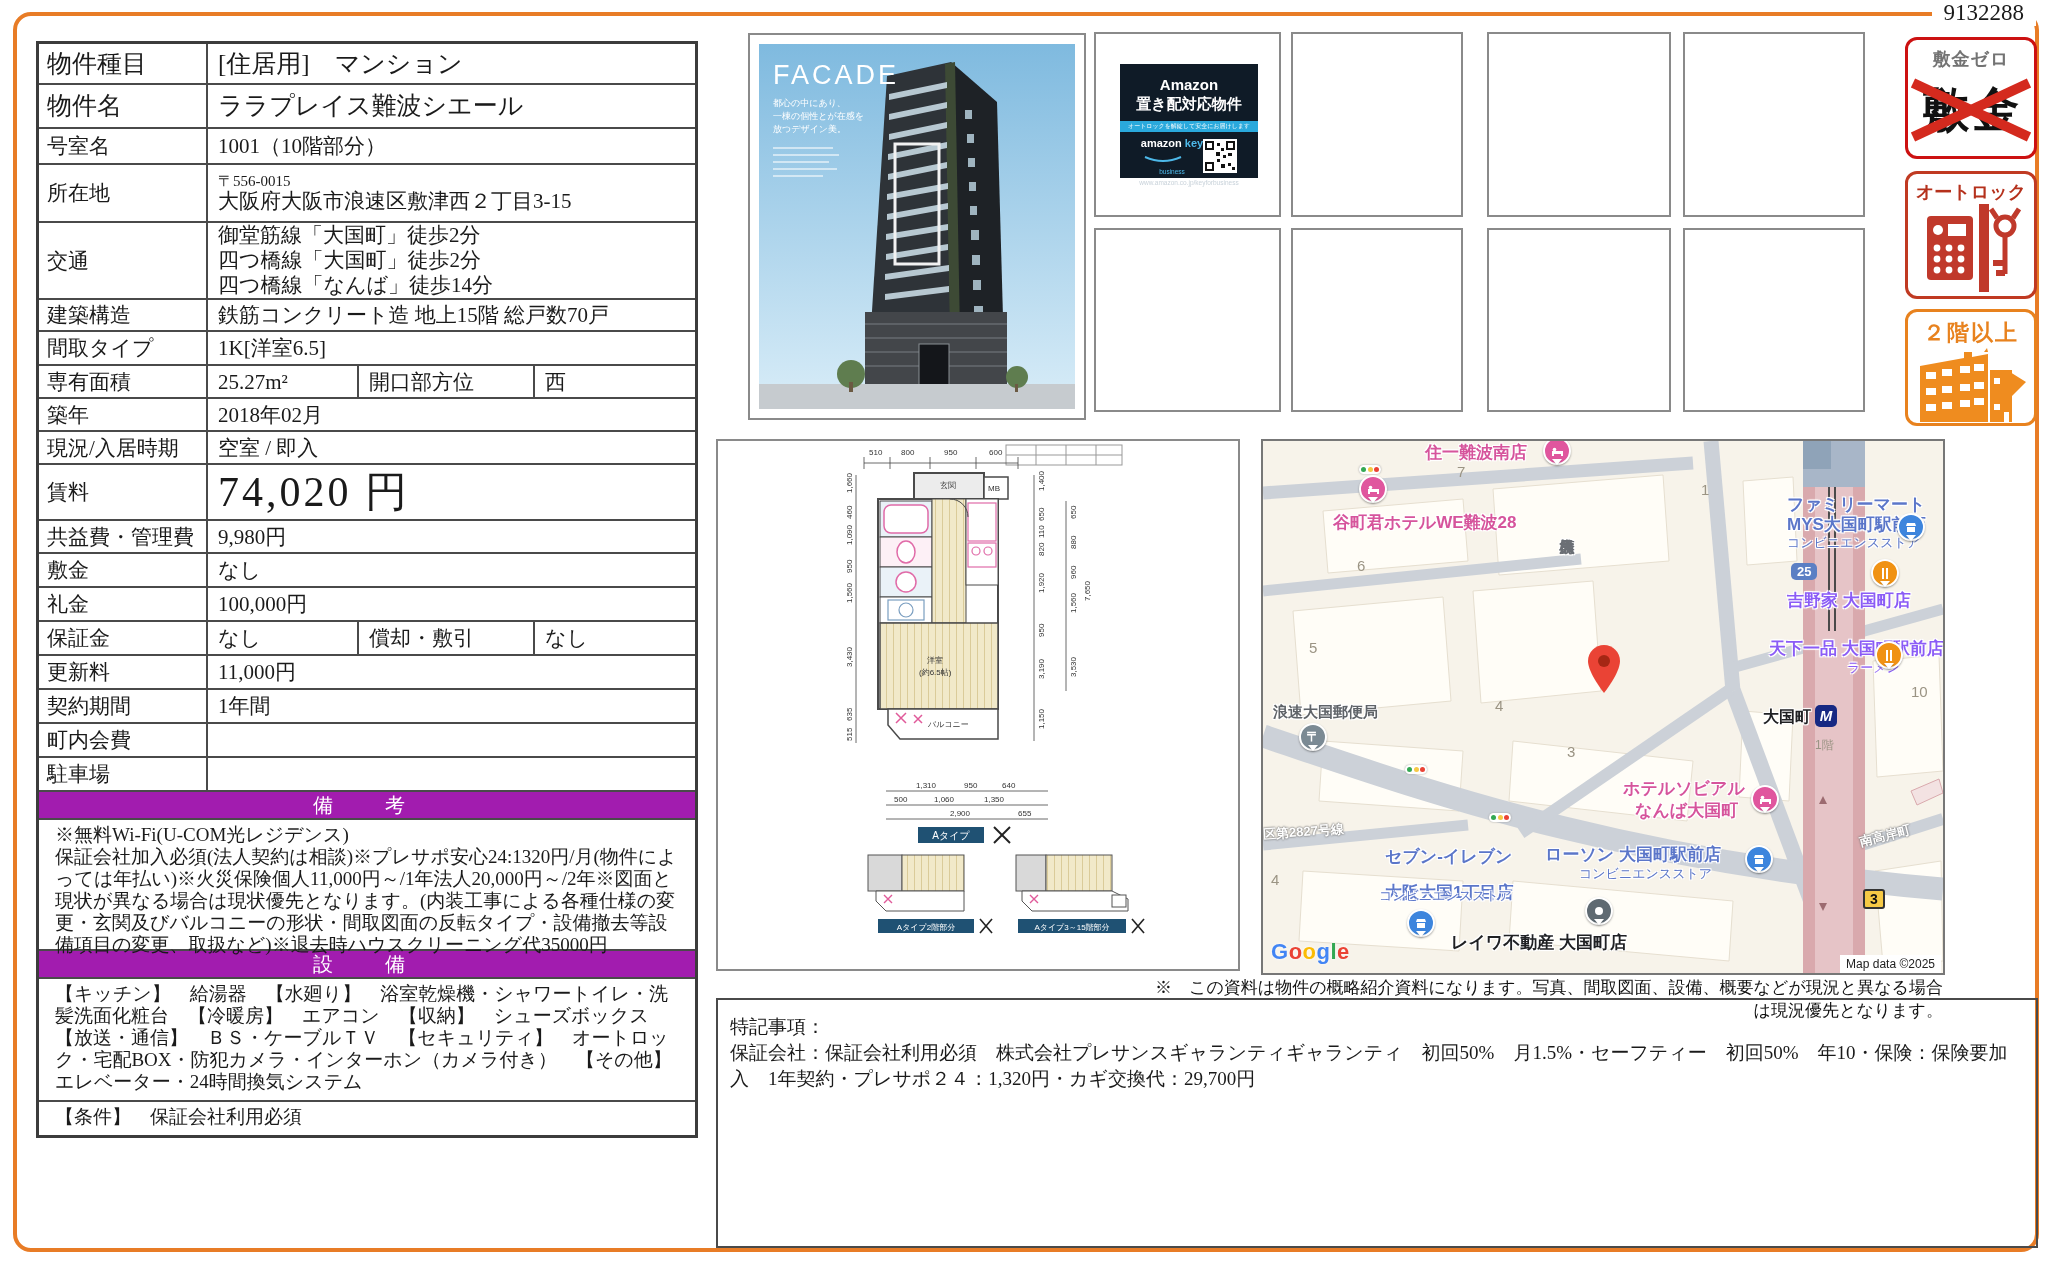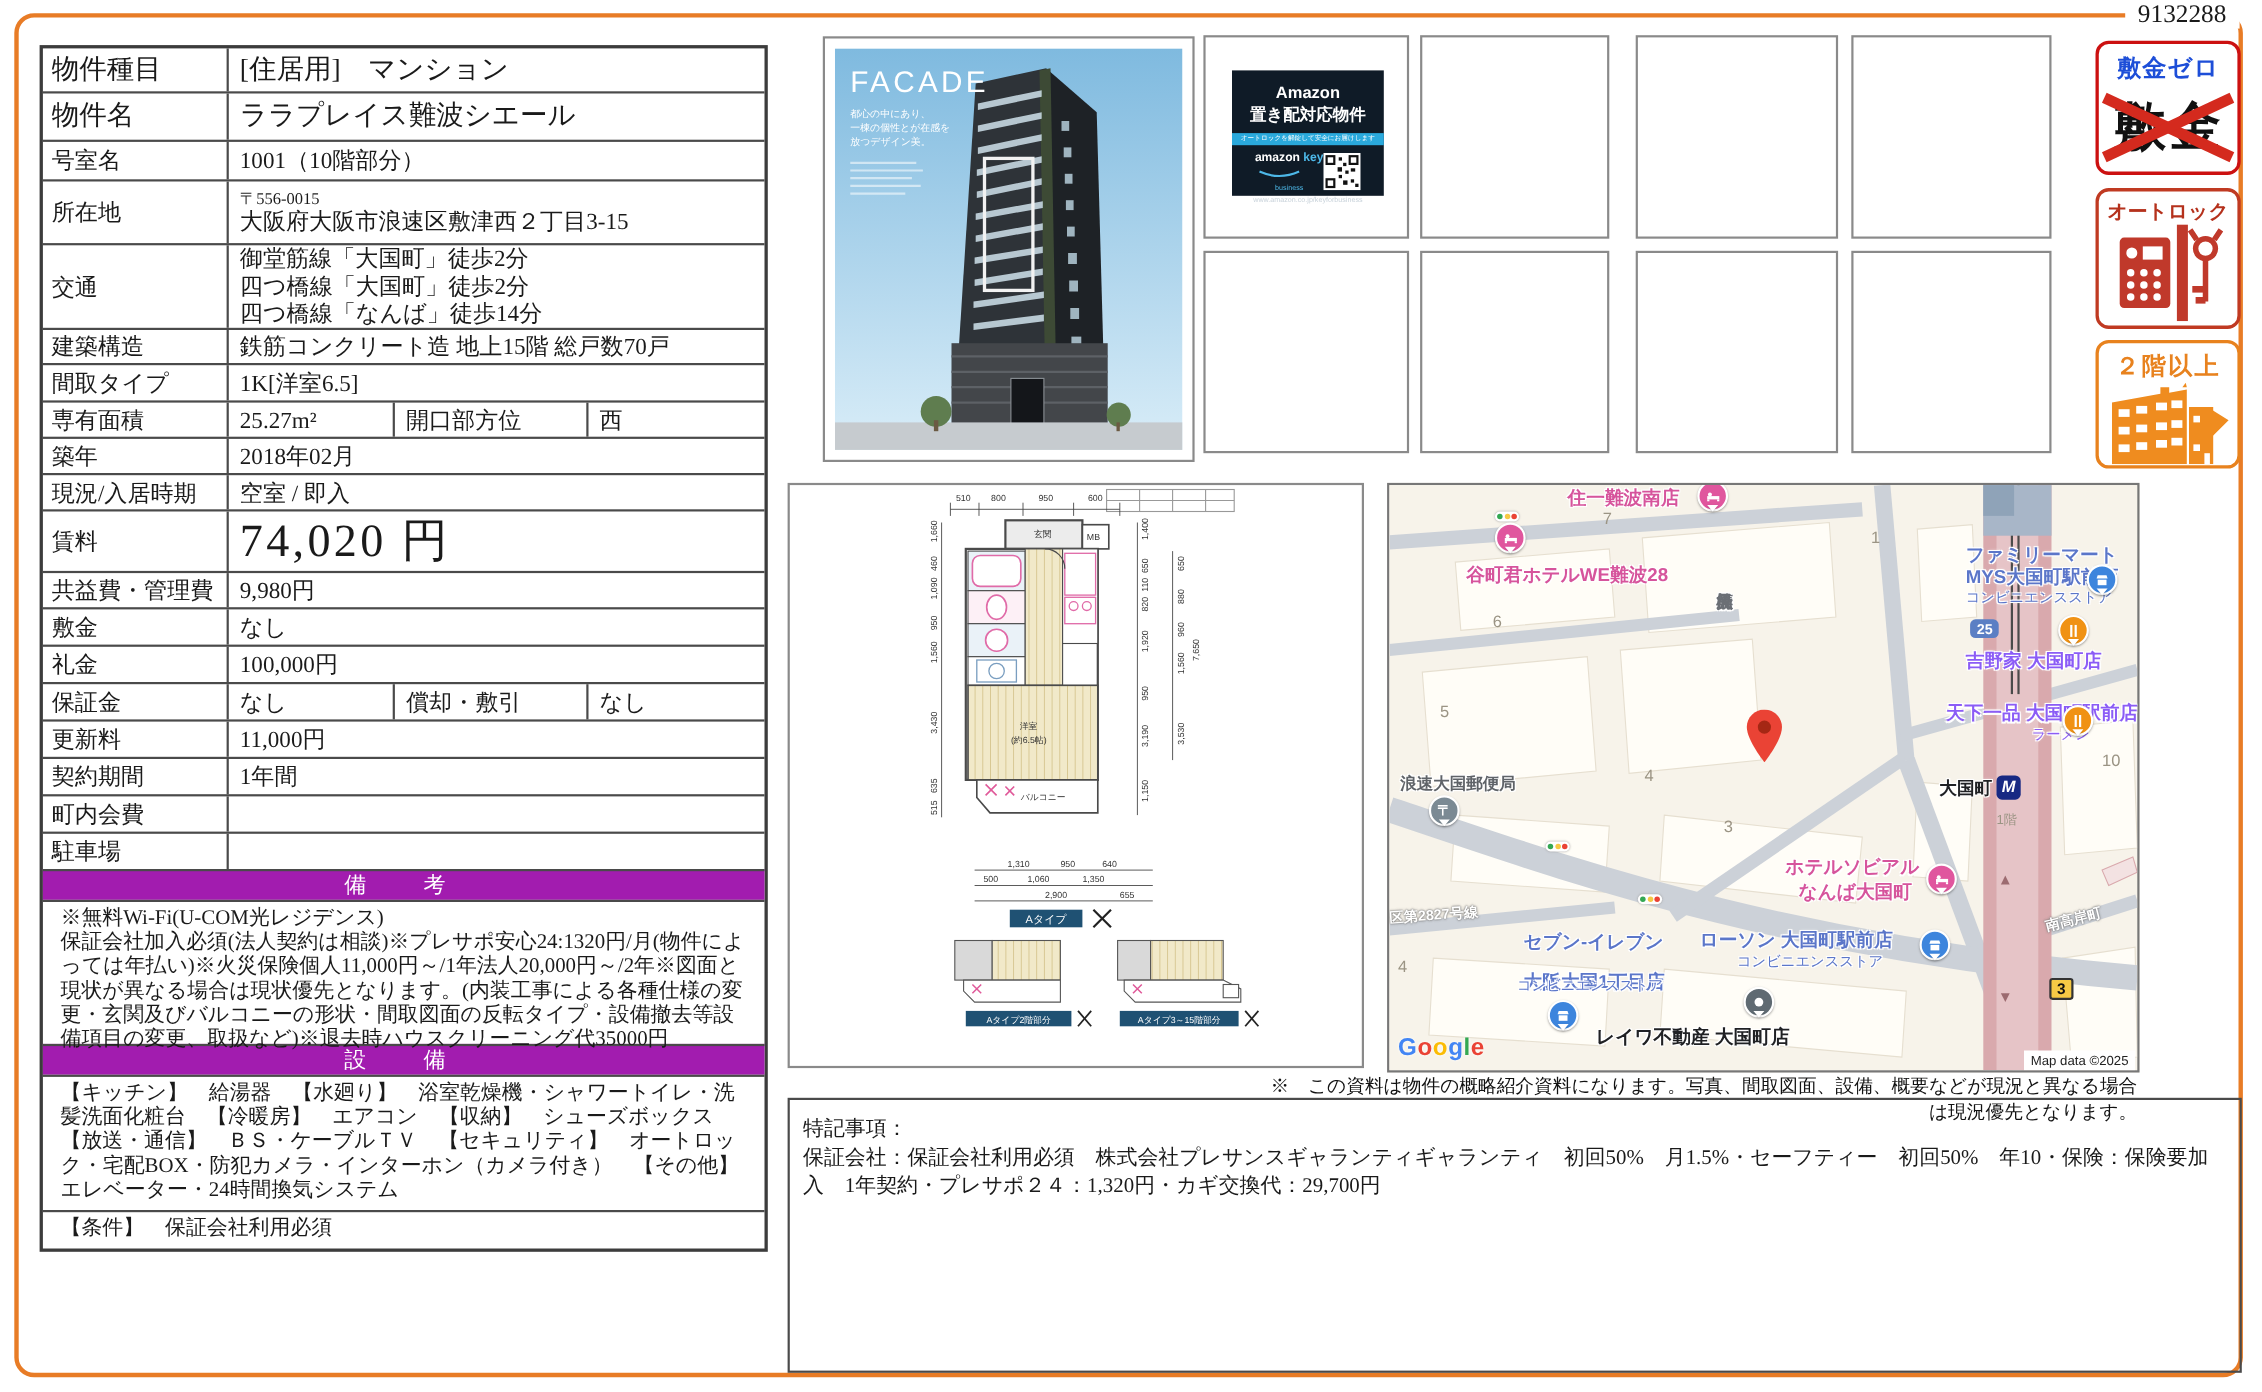--- a/index.html
+++ b/index.html
@@ -35,21 +35,21 @@
 .amz-key b{color:#4db8e8;font-weight:bold}
 .amz-biz{font-size:6.5px;color:#4db8e8;text-align:center;margin-top:1px}
 .amz-url{font-size:6.5px;color:#c8d2da;text-align:center;margin-top:4px}
 
 
 .badge{position:absolute;left:1905px;width:132px;background:#fff;border-radius:12px;box-sizing:border-box;
   font-family:"Liberation Sans","DejaVu Sans",sans-serif;text-align:center}
 .b-red{border:3px solid #cc1111}
 .b-brick{border:3px solid #c03a22}
 .b-orange{border:3px solid #e8821e}
-.bt1{color:#1d4ed8;font-weight:bold;font-size:22px;letter-spacing:1px;margin-top:7px}
+.bt1{color:#737373;font-weight:bold;font-size:18px;letter-spacing:1px;margin-top:7px}
 .bt2{color:#b5311c;font-weight:bold;font-size:18px;margin-top:6px}
 .bt3{color:#e8821e;font-weight:bold;font-size:22px;letter-spacing:2px;margin-top:6px}
 .cross-wrap{position:relative;height:74px;margin-top:2px}
 .cross-word{font-weight:bold;font-size:48px;color:#111;line-height:74px;letter-spacing:2px}
 .bar{position:absolute;left:50%;top:50%;width:128px;height:10px;background:#d42a1e}
 .bar.a{transform:translate(-50%,-50%) rotate(25deg)}
 .bar.b{transform:translate(-50%,-50%) rotate(-25deg)}
 
 
 .map{position:absolute;left:1261px;top:439px;width:684px;height:536px;border:2px solid #777;box-sizing:border-box;overflow:hidden;background:#f7f3ea;

